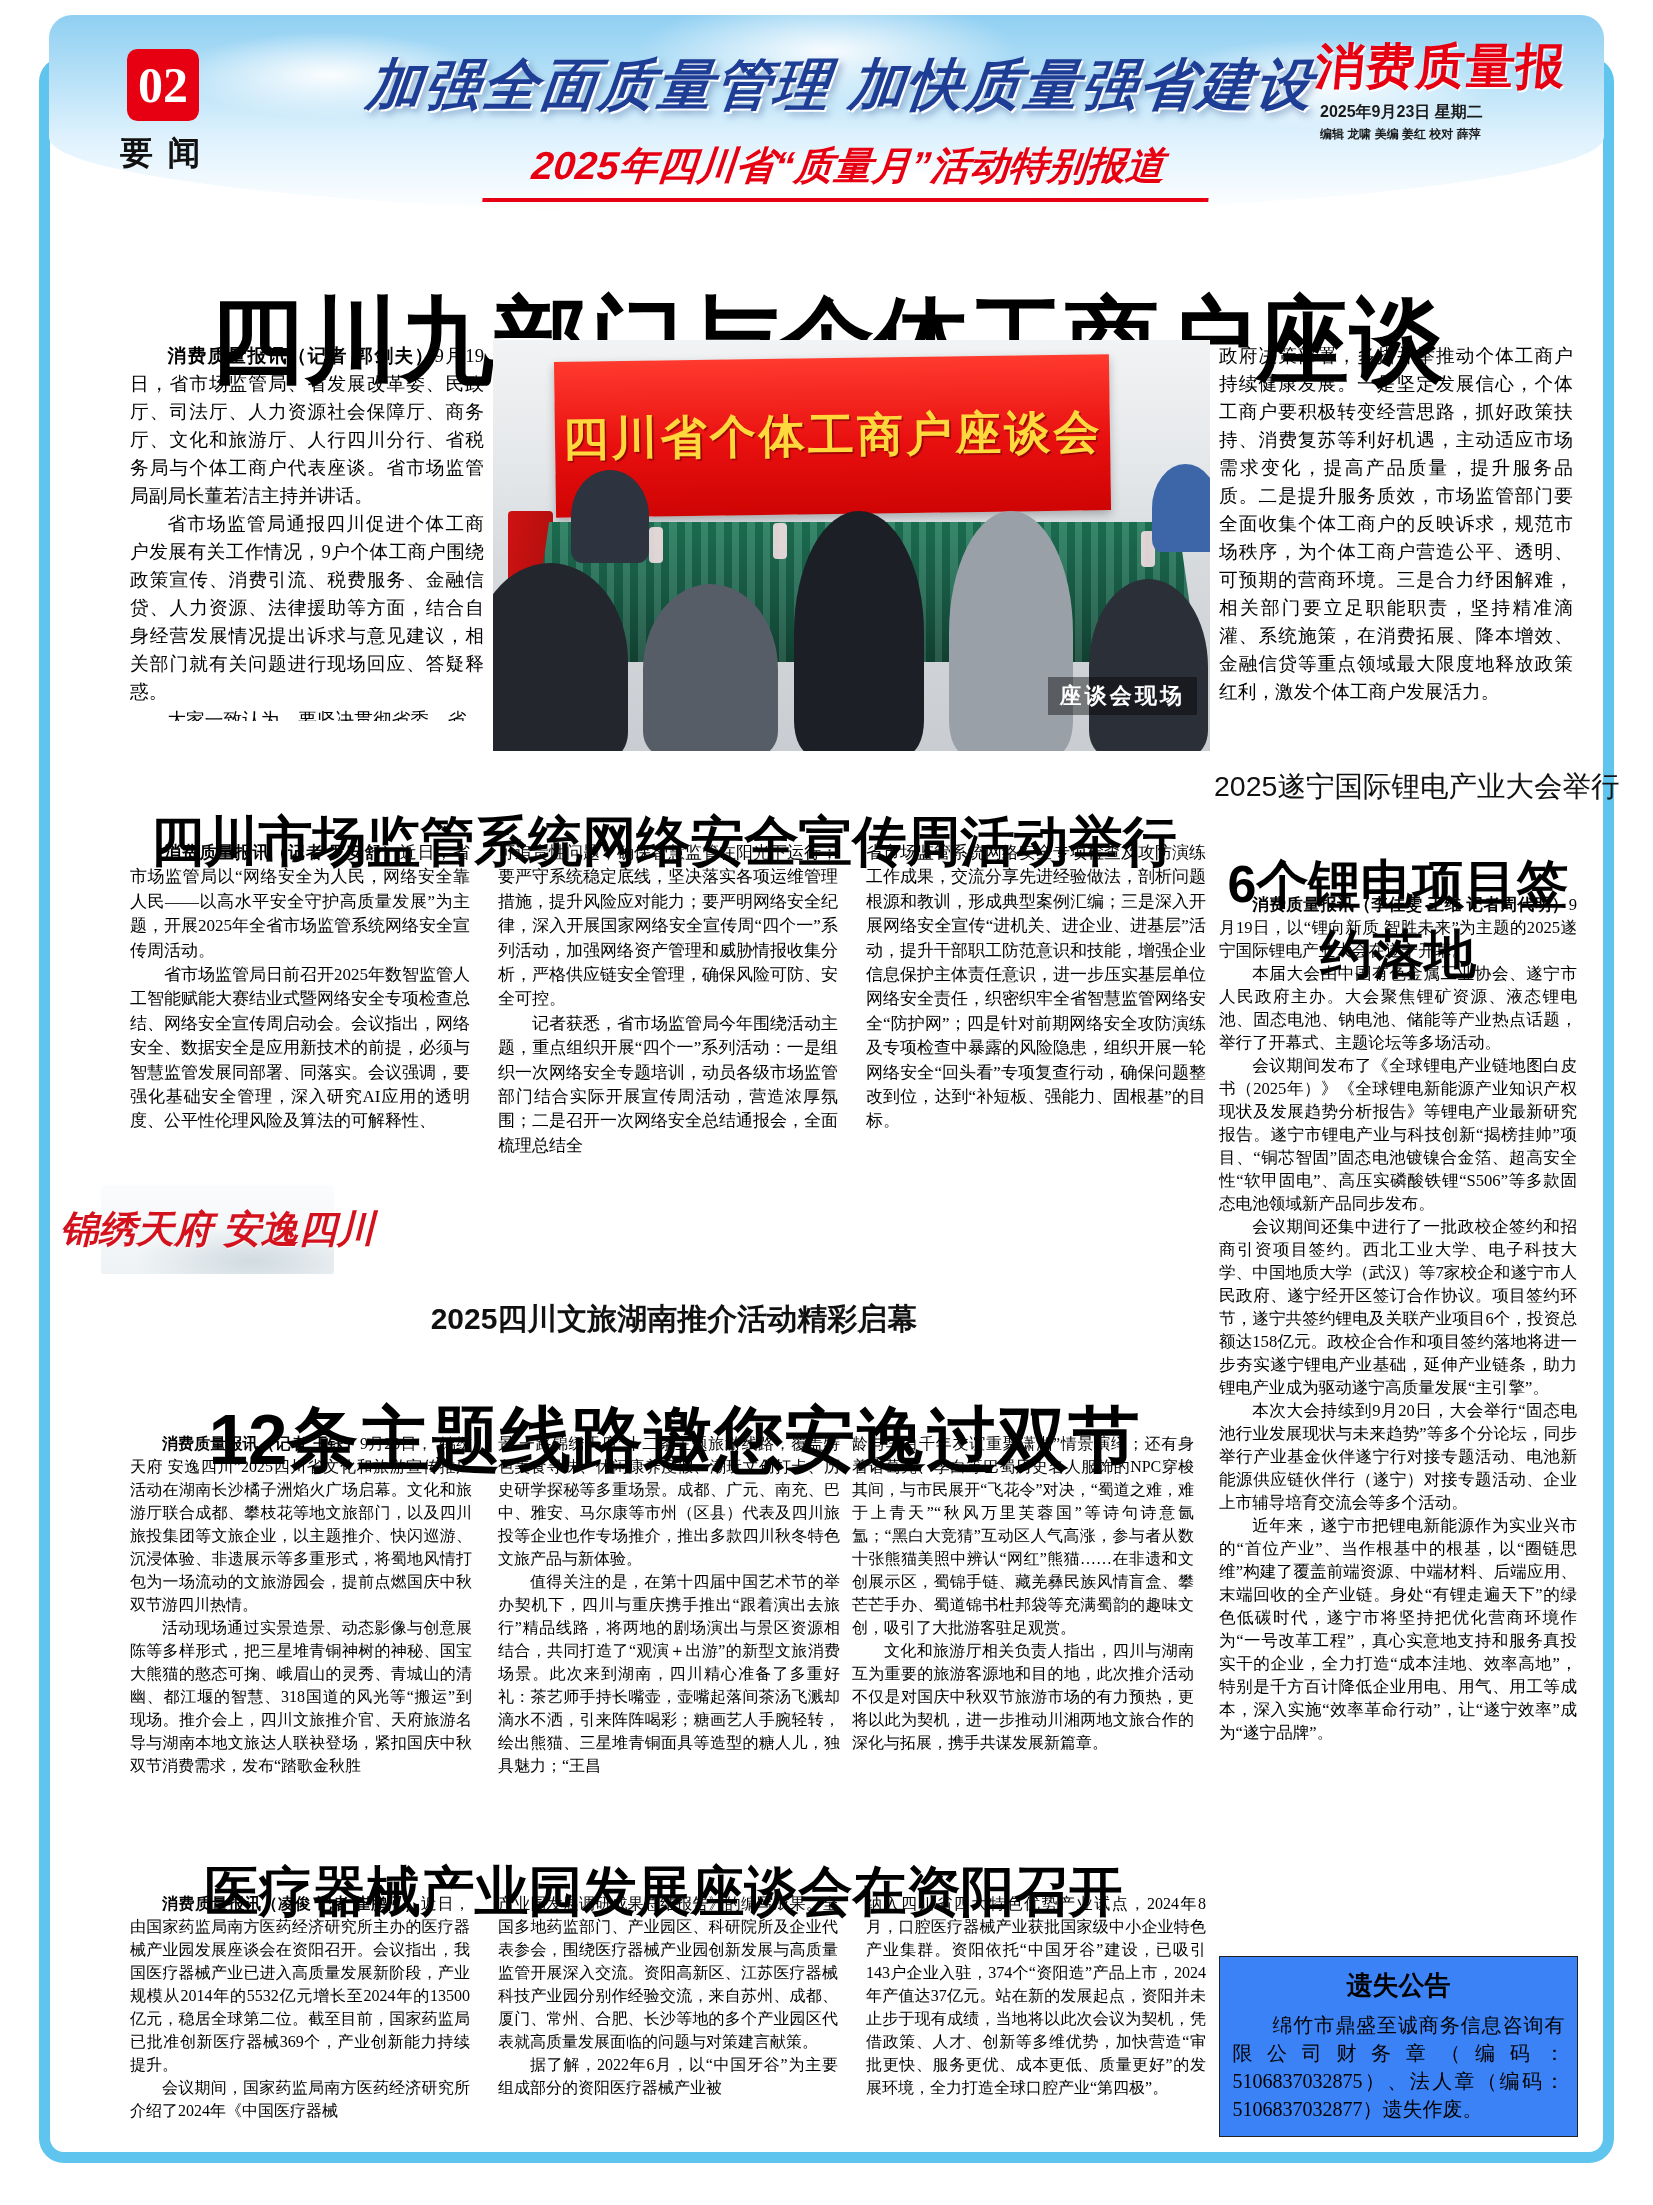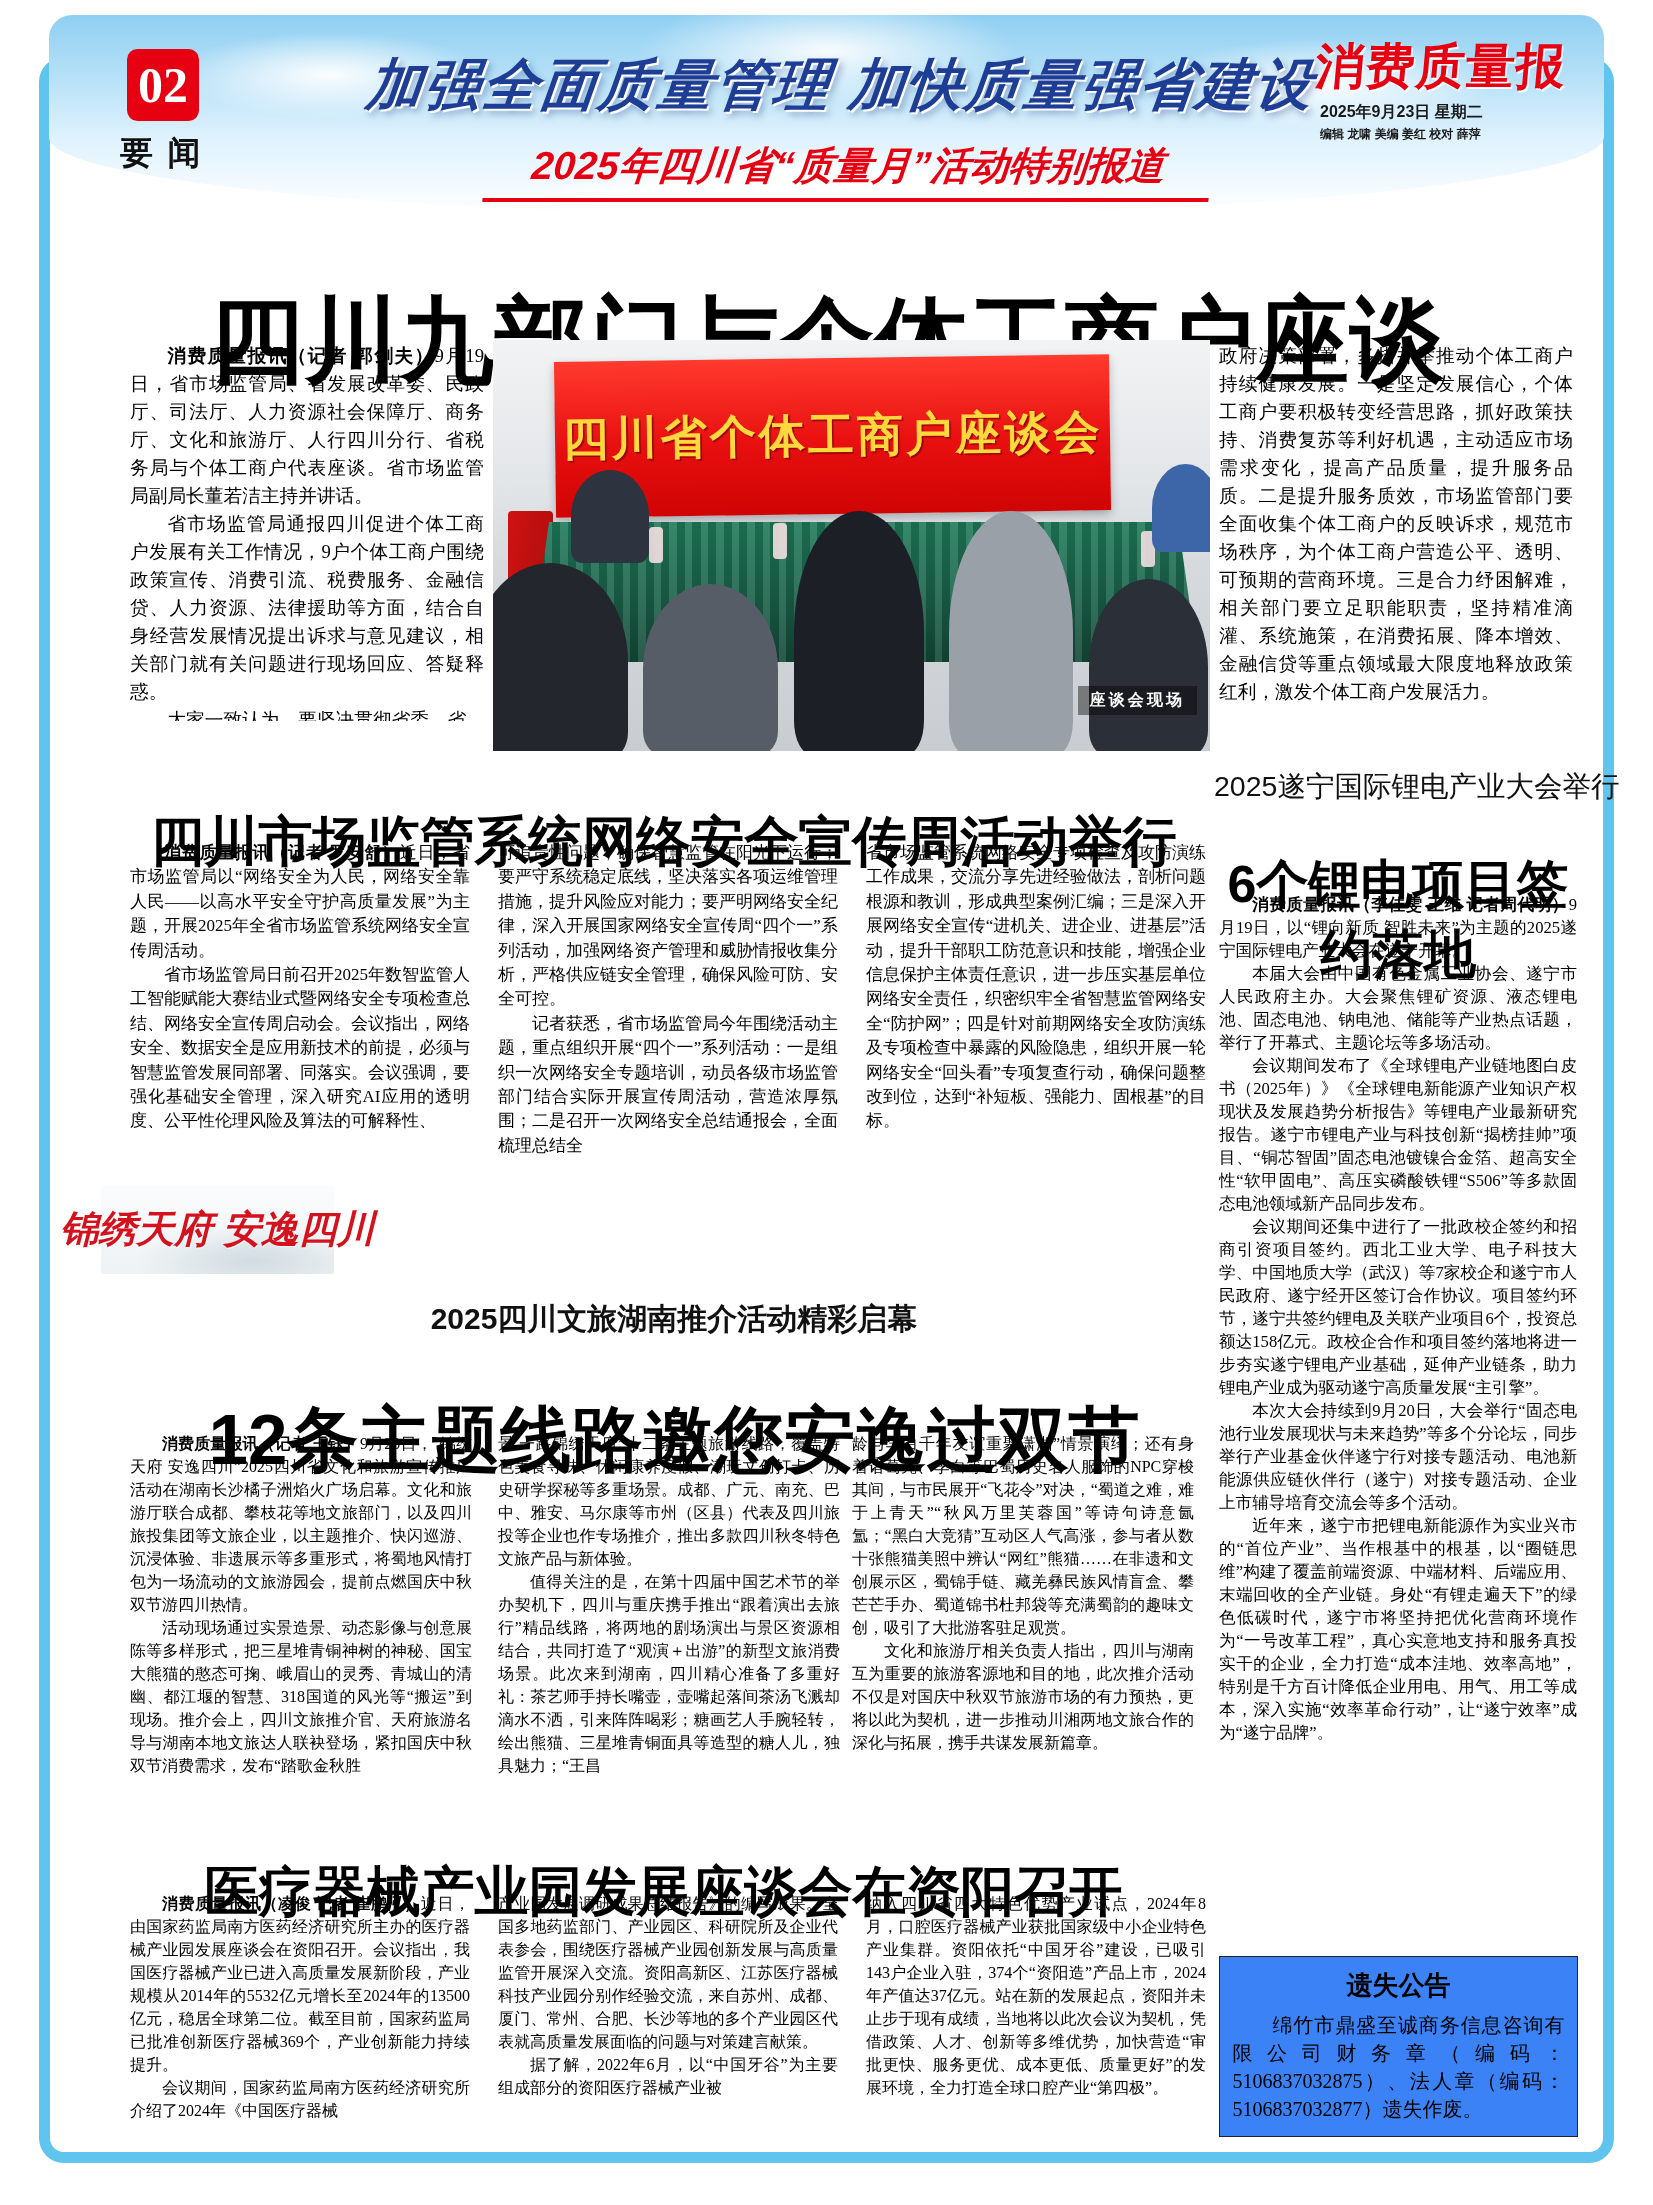--- a/index.html
+++ b/index.html
@@ -106,21 +106,21 @@
     background:
       repeating-linear-gradient(90deg, rgba(255,255,255,.10) 0 7.3px, rgba(0,0,0,.12) 7.3px 15.6px),
       linear-gradient(180deg,#1f7a5a 0%,#1a614a 55%,#134736 100%);
     clip-path:polygon(3% 0,97% 0,100% 100%,0 100%);
   }
   .ph-bottle{position:absolute;width:13.5px;height:36px;background:#f3dfe2;border-radius:4.1px;opacity:.9;}
   .ph-person{position:absolute;border-radius:50% 50% 14% 14%;}
   .ph-caption{
     position:absolute;right:13.5px;bottom:36px;padding:4.1px 11.4px;
     background:rgba(0,0,0,.42);color:#fff;font-family:"Liberation Sans", sans-serif;
-    font-size:16px;font-weight:700;letter-spacing:3.1px;
+    font-size:22px;font-weight:700;letter-spacing:3.1px;
   }
   
   .h2-main{left:119px;top:761px;width:1089px;font-size:54px;}
   .a2c{width:340px;height:335px;top:841px;font-size:17px;line-height:24.4px;}
   .a2c1{left:130px;}
   .a2c2{left:498px;}
   .a2c3{left:866px;}
   
   .li-kicker{left:1214px;top:768px;width:368px;font-size:28.5px;font-weight:500;}
   .li-head{left:1214px;top:807px;width:368px;font-size:52px;}

